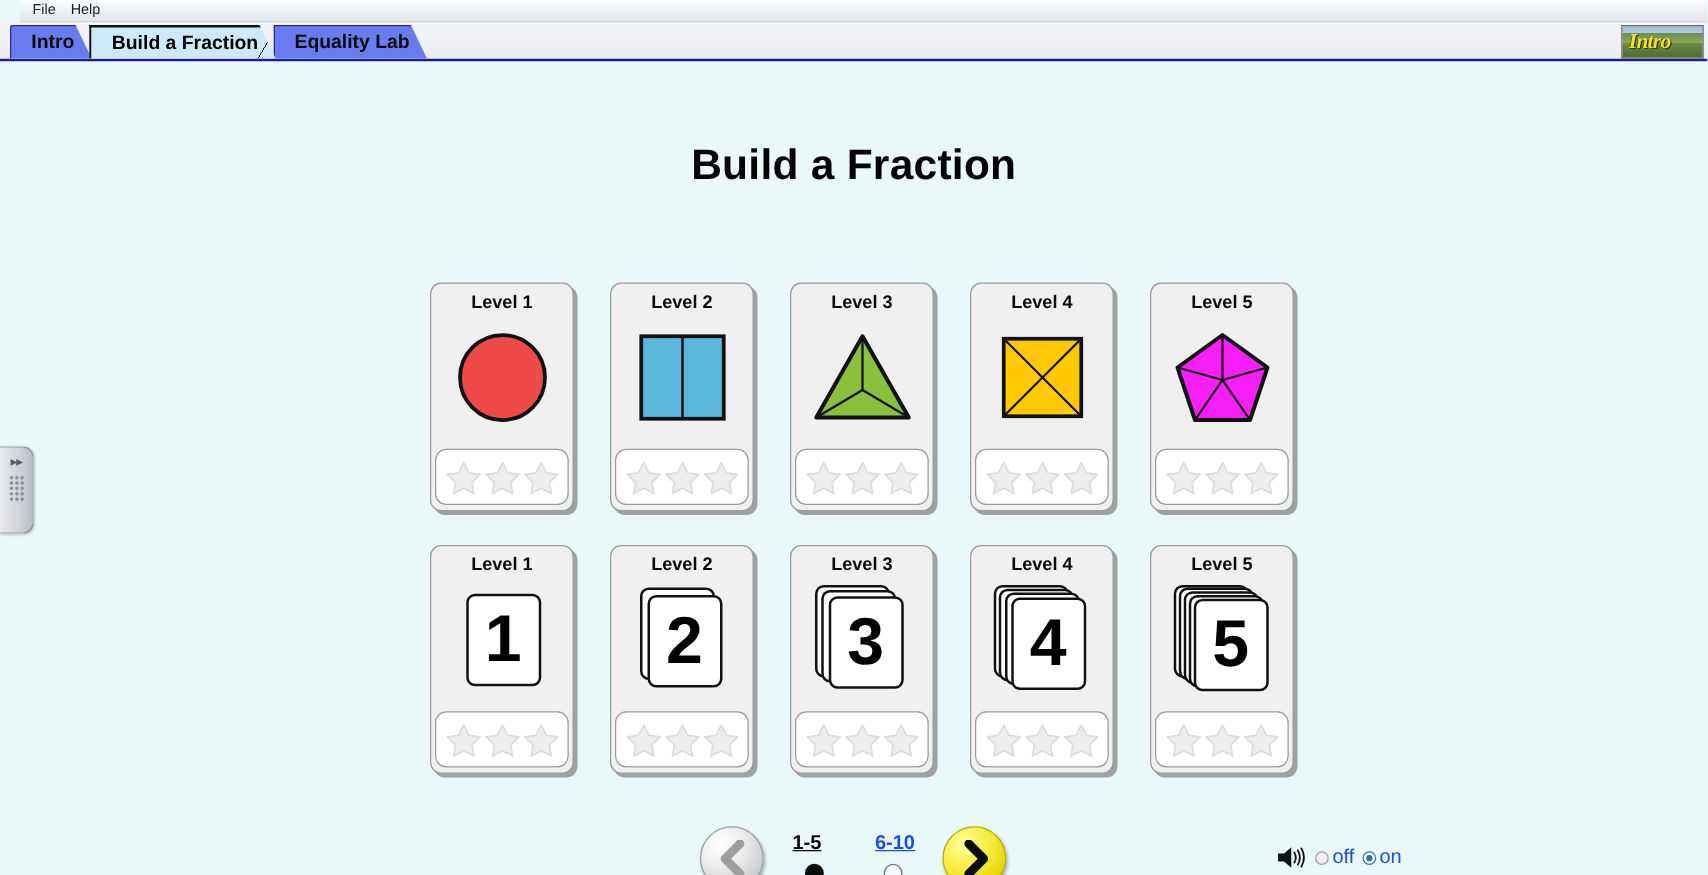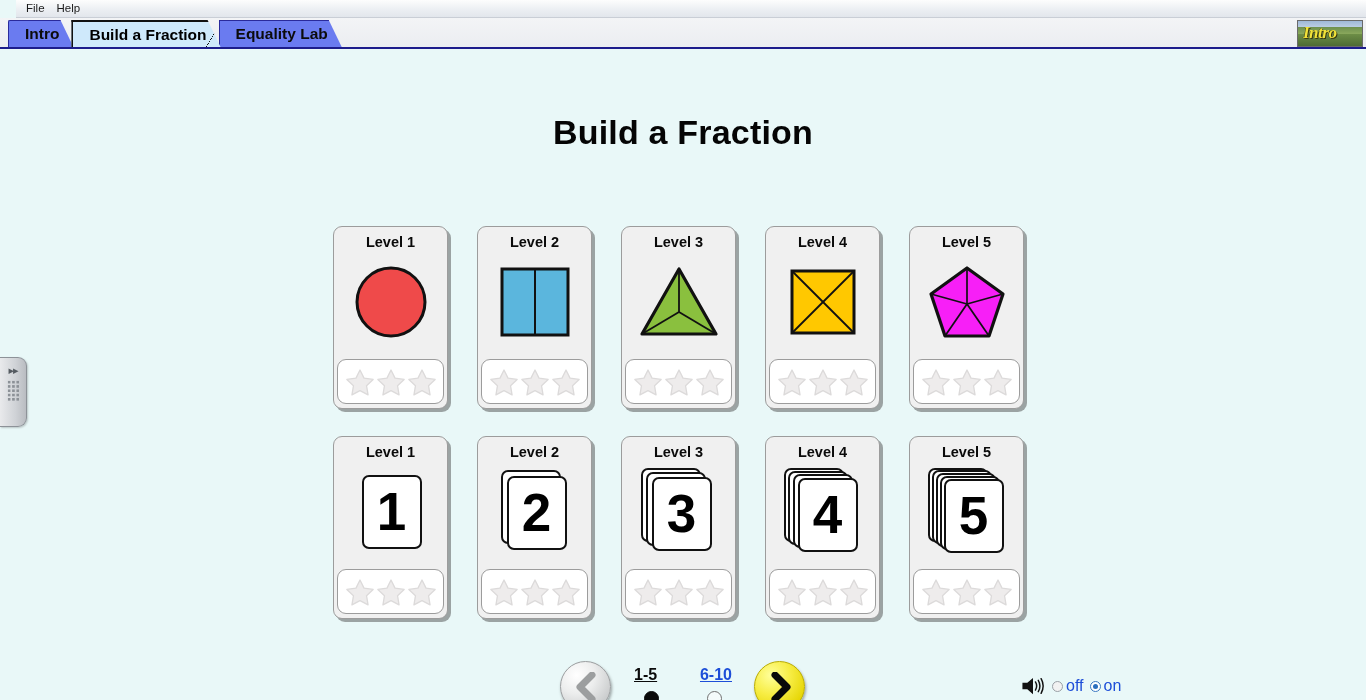--- a/index.html
+++ b/index.html
@@ -109,21 +109,21 @@
   }
   .drawer .chev { font-size: 11px; color: #555b61; line-height: 9px; letter-spacing: -1px; }
   .drawer .grip {
     width: 13px; height: 22px;
     background-image: radial-gradient(#8c9197 45%, transparent 46%);
     background-size: 4.3px 4.3px;
   }
 
   
   .grid {
-    position: absolute; left: 333px; top: 177px;
+    position: absolute; left: 344px; top: 177px;
     display: grid;
     grid-template-columns: repeat(5, 119px);
     grid-template-rows: repeat(2, 187px);
     column-gap: 25px;
     row-gap: 23px;
   }
   .levelcard {
     position: relative;
     width: 115px; height: 183px;
     background: #f0f0f0;

